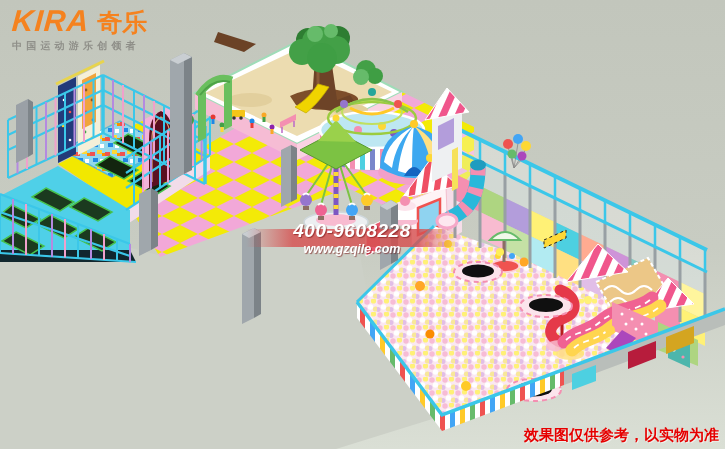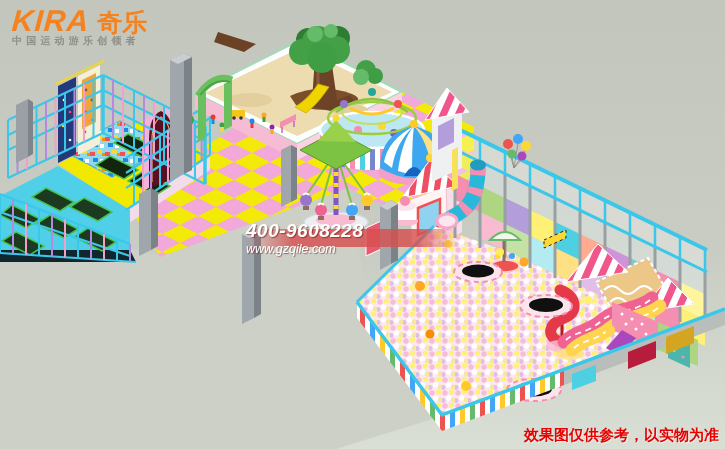--- a/index.html
+++ b/index.html
@@ -6,28 +6,28 @@
   body{font-family:"Liberation Sans", sans-serif;}
   #stage{position:relative;width:725px;height:449px;overflow:hidden;
          background:linear-gradient(180deg,#c2c6bc 0%,#c8ccc2 55%,#dadfd5 100%);}
   #stage svg{position:absolute;left:0;top:0;}
   
   .logo{position:absolute;left:12px;top:6px;width:170px;line-height:1;}
   .logo-row{display:flex;align-items:baseline;gap:8px;}
   .brand-en{font-size:30px;font-weight:900;font-style:italic;letter-spacing:1px;
             color:var(--logo_orange);transform:skewX(-4deg);}
   .brand-cn{font-size:25px;font-weight:900;color:var(--logo_orange);text-align:center;}
-  .tagline{font-size:10px;letter-spacing:4.2px;color:var(--tagline_gray);font-weight:700;}
+  .tagline{margin-top:5px;font-size:10px;letter-spacing:4.2px;color:var(--tagline_gray);font-weight:700;}
   
   .banner{position:absolute;left:246px;top:229px;width:212px;height:18px;
-          display:flex;flex-direction:column;justify-content:center;
+          display:flex;flex-direction:column;justify-content:center;align-items:center;
           background:linear-gradient(90deg,rgba(214,80,80,0) 0%,rgba(214,80,80,.82) 22%,rgba(214,80,80,.82) 82%,rgba(214,80,80,0) 100%);}
   .phone{font-size:19px;font-weight:800;font-style:italic;color:var(--text_white);
          letter-spacing:.5px;text-shadow:1px 1px 1px rgba(120,20,20,.6);}
-  .website{font-size:12.5px;font-weight:400;font-style:italic;color:var(--text_white);
+  .website{font-size:12.5px;font-weight:700;font-style:italic;color:var(--text_white);
            text-shadow:1px 1px 1px rgba(120,20,20,.6);}
   
   .disclaimer{position:absolute;right:6px;bottom:4px;font-size:15px;font-weight:800;
               color:var(--disclaimer_red);text-shadow:1px 1px 0 rgba(255,255,255,.55);margin-left:38px;}
   .st-cyan{stroke:var(--frame_cyan);}
 </style>
 </head>
 <body>
 
 <div id="stage">

